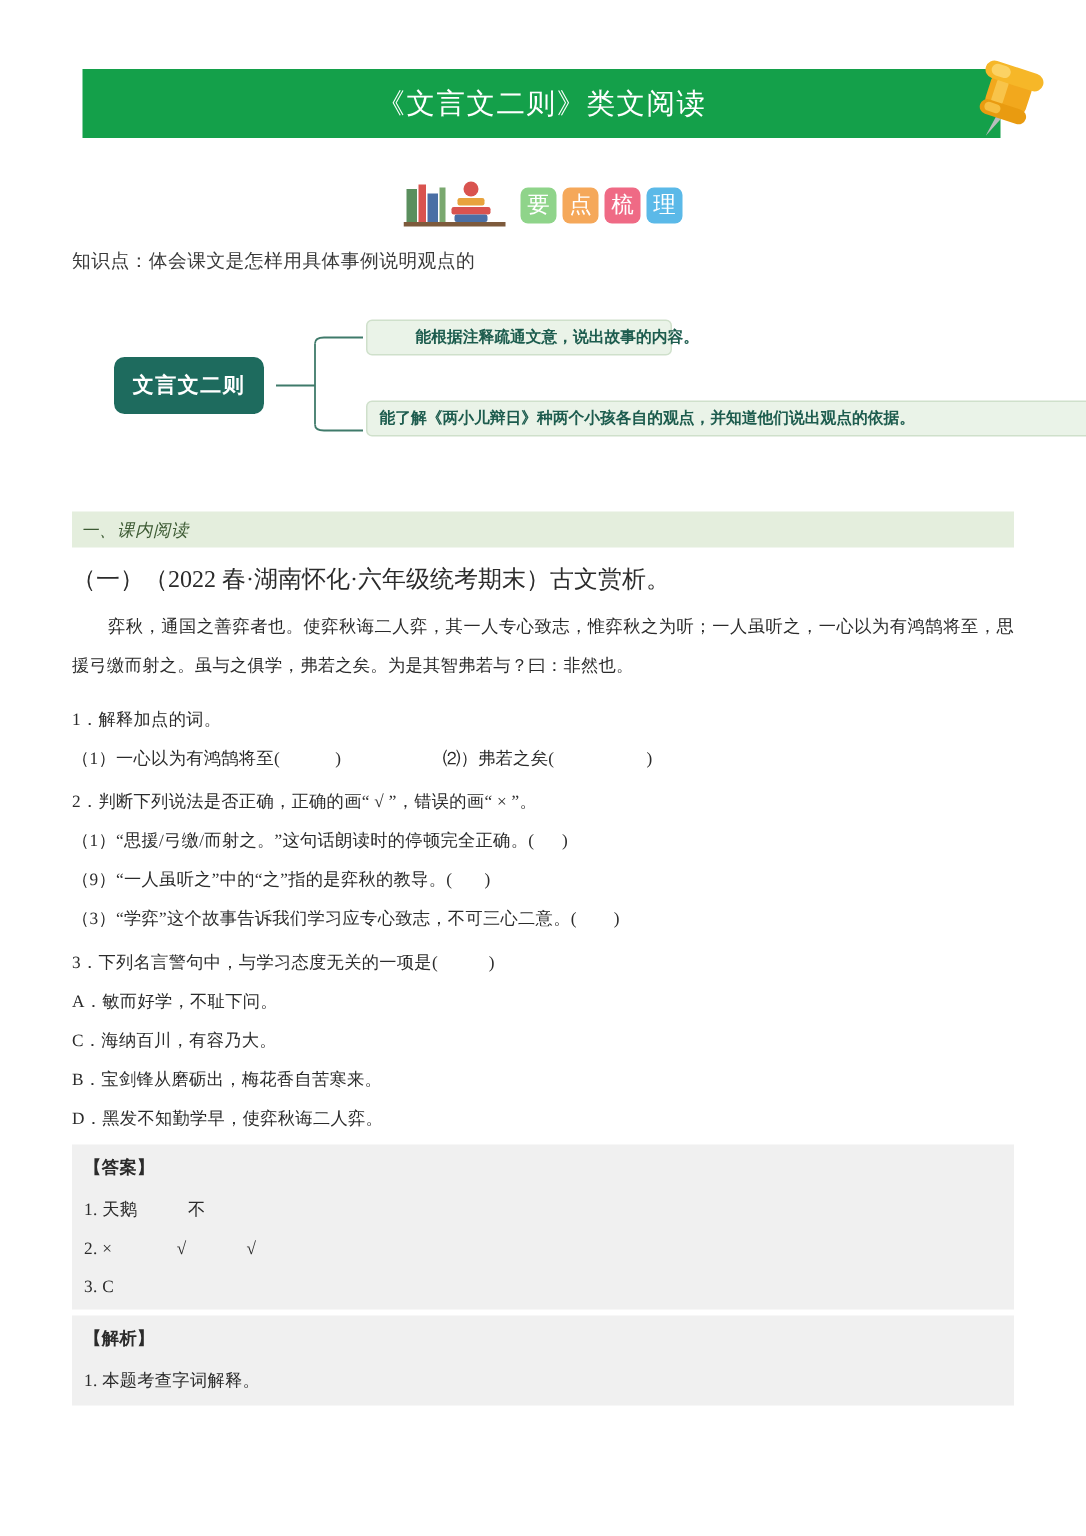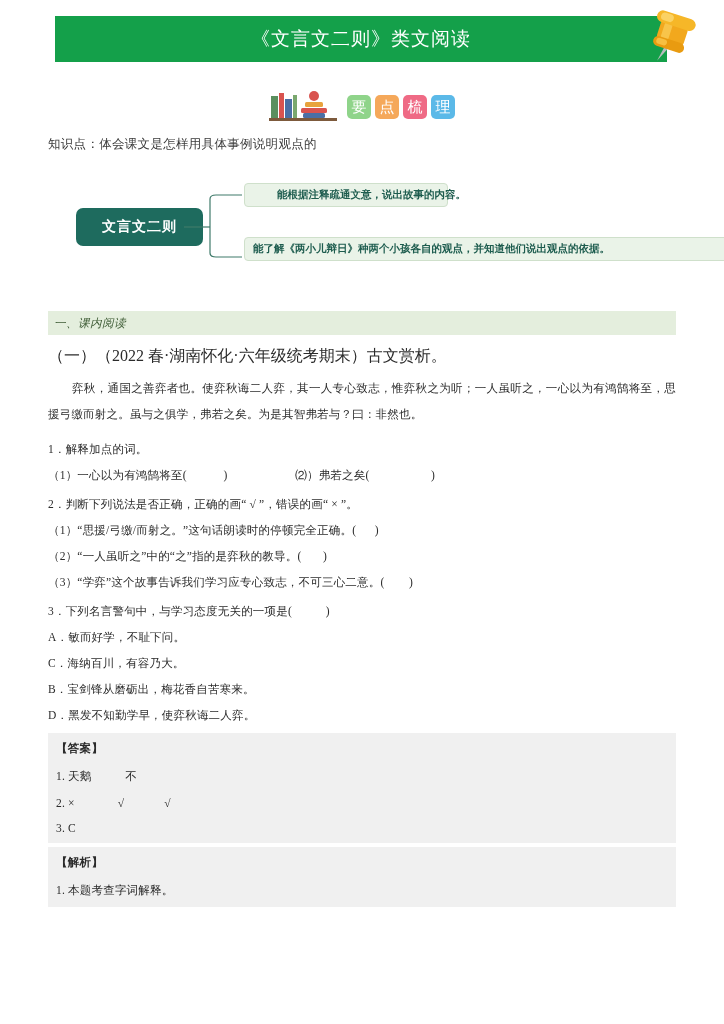--- a/index.html
+++ b/index.html
@@ -19,21 +19,21 @@
     position: relative;
     width: 724px;
     height: 1024px;
     box-sizing: border-box;
     padding: 0 48px;
   }
 
   
   .banner-wrap {
     position: relative;
-    margin-top: 16px;
+    margin-top: 46px;
     height: 50px;
   }
   .banner {
     position: absolute;
     left: 7px;
     top: 0;
     width: 612px;
     height: 46px;
     background: #14a04a;
     display: flex;
@@ -88,21 +88,21 @@
   
   .mindmap {
     position: relative;
     height: 104px;
     margin-top: 24px;
   }
   .mm-root {
     position: absolute;
     left: 28px;
     top: 31px;
-    width: 127px;
+    width: 100px;
     height: 38px;
     background: #1e6b5e;
     border-radius: 7px;
     color: #ffffff;
     font-size: 14px;
     font-weight: bold;
     display: flex;
     align-items: center;
     justify-content: center;
     letter-spacing: 1px;
@@ -256,21 +256,21 @@
     <span class="section-bar-text">一、课内阅读</span>
   </div>
 
   <div class="src-line">（一）（2022 春·湖南怀化·六年级统考期末）古文赏析。</div>
   <div class="passage">弈秋，通国之善弈者也。使弈秋诲二人弈，其一人专心致志，惟弈秋之为听；一人虽听之，一心以为有鸿鹄将至，思援弓缴而射之。虽与之俱学，弗若之矣。为是其智弗若与？曰：非然也。</div>
 
   <div class="q">1．解释加点的词。</div>
   <div class="q sub">（1）一心以为有鸿鹄将至(            )                      ⑵）弗若之矣(                    )</div>
   <div class="q">2．判断下列说法是否正确，正确的画“ √ ”，错误的画“ × ”。</div>
   <div class="q sub">（1）“思援/弓缴/而射之。”这句话朗读时的停顿完全正确。(      )</div>
-  <div class="q sub">（2）“一人虽听之”中的“之”指的是弈秋的教导。(       )</div>
+  <div class="q sub">（9）“一人虽听之”中的“之”指的是弈秋的教导。(       )</div>
   <div class="q sub">（3）“学弈”这个故事告诉我们学习应专心致志，不可三心二意。(        )</div>
   <div class="q">3．下列名言警句中，与学习态度无关的一项是(           )</div>
   <div class="q opt">A．敏而好学，不耻下问。</div>
   <div class="q opt">C．海纳百川，有容乃大。</div>
   <div class="q opt">B．宝剑锋从磨砺出，梅花香自苦寒来。</div>
   <div class="q opt">D．黑发不知勤学早，使弈秋诲二人弈。</div>
 
   <div class="ans-block">
     <div class="ans-head">【答案】</div>
     <div class="ans-line">1. 天鹅           不</div>

